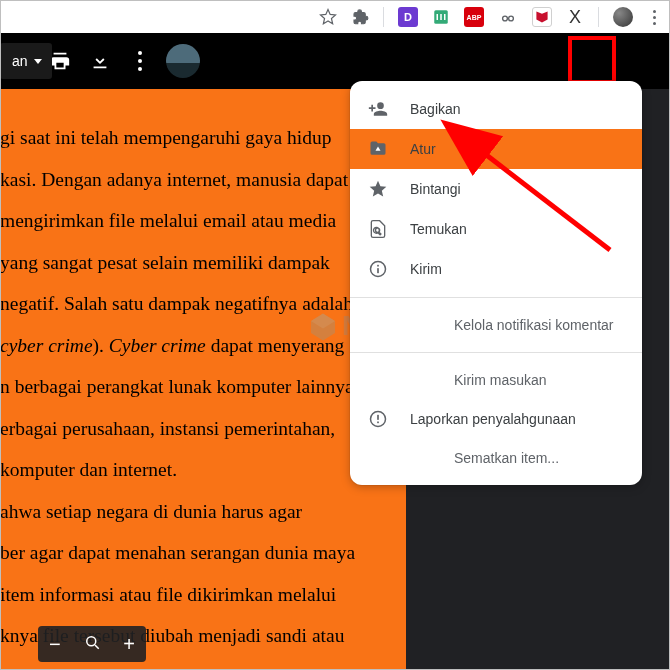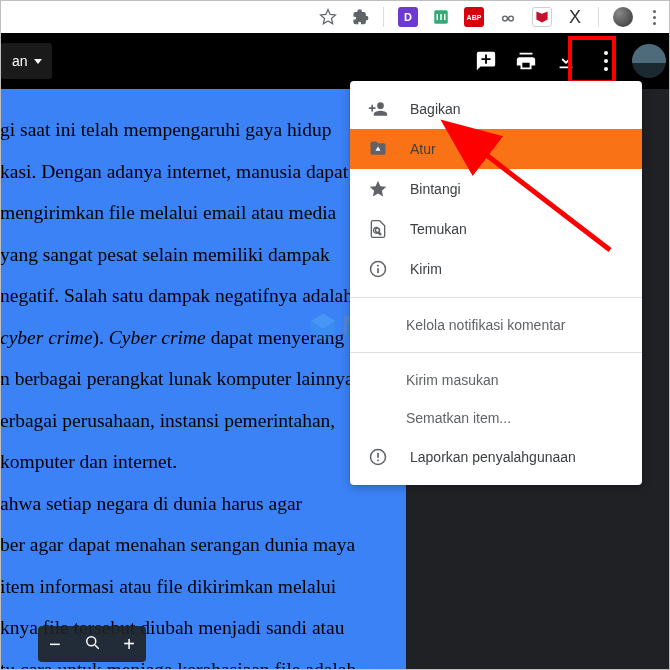--- a/index.html
+++ b/index.html
@@ -14,49 +14,49 @@
   .pill-purple { background:#6c3ad1; }
   .pill-m { background:#fff; border:1px solid #d0d0d0; }
   .abp { width:20px; height:20px; border-radius:3px; background:#d8000c; color:#fff; font-size:7px; font-weight:bold; display:flex; align-items:center; justify-content:center; }
   .glasses { width:20px; color:#5f6368; }
   .xchar { font-size:18px; color:#333; font-weight:400; }
   .chrome-avatar { width:20px; height:20px; border-radius:50%; background:radial-gradient(circle at 30% 30%, #888, #333); }
   .chrome-menu-dots { display:flex; flex-direction:column; gap:3px; align-items:center; padding:0 6px; }
   .chrome-menu-dots span { width:3px; height:3px; border-radius:50%; background:#5f6368; }
 
   
-  .viewer-bar { position:absolute; top:33px; left:0; right:0; height:56px; background:#000; display:flex; align-items:center; justify-content:flex-end; padding-right:4px; }
+  .viewer-bar { position:absolute; top:33px; left:0; right:0; height:56px; background:#000; display:flex; align-items:center; justify-content:flex-start; padding-right:4px; }
   .viewer-bar-left { position:absolute; left:0; top:0; height:56px; display:flex; align-items:center; }
   .open-pill { background:#1a1a1a; color:#fff; height:36px; padding:0 10px 0 12px; display:flex; align-items:center; gap:6px; border-radius:3px; font-size:14px; }
   .open-pill .caret { width:0; height:0; border-left:4px solid transparent; border-right:4px solid transparent; border-top:5px solid #fff; }
   .viewer-btn { width:40px; height:40px; display:flex; align-items:center; justify-content:center; color:#fff; }
   .viewer-btn svg { width:22px; height:22px; fill:#fff; }
   .viewer-more { width:40px; height:40px; display:flex; align-items:center; justify-content:center; }
   .viewer-more .dots { display:flex; flex-direction:column; gap:4px; }
   .viewer-more .dots span { width:4px; height:4px; border-radius:50%; background:#fff; }
   .viewer-avatar { width:34px; height:34px; border-radius:50%; margin-left:6px; background:linear-gradient(to bottom, #4d6b7a 0%, #4d6b7a 55%, #1a2a30 55%, #1a2a30 100%); }
 
   
   .highlight-box { position:absolute; border:4px solid #ff0000; pointer-events:none; }
   .h1 { top:36px; left:568px; width:48px; height:48px; }
 
   
-  .doc-area { position:absolute; top:89px; left:0; width:406px; bottom:0; background:#3b82f6; padding:20px 34px 0 0; }
+  .doc-area { position:absolute; top:89px; left:0; width:406px; bottom:0; background:#f97316; padding:28px 34px 0 0; }
   .doc-text { font-family:"Times New Roman",Times,serif; font-size:19.5px; line-height:2.13; color:#000; text-align:justify; }
   .doc-text em { font-style:italic; }
 
   
   .zoom-ctrl { position:absolute; left:38px; bottom:8px; width:108px; height:36px; border-radius:4px; background:rgba(32,33,36,.9); display:flex; align-items:center; justify-content:space-around; color:#fff; }
   .zoom-ctrl .zb { font-size:20px; line-height:1; }
   .zoom-ctrl svg { width:18px; height:18px; fill:#fff; }
 
   
-  .menu { position:absolute; top:81px; left:350px; width:292px; background:#fff; border-radius:4px; box-shadow:0 2px 10px rgba(0,0,0,.25),0 0 0 1px rgba(0,0,0,.05); padding:8px 0; }
+  .menu { position:absolute; top:81px; left:350px; width:292px; background:#fff; border-radius:12px; box-shadow:0 2px 10px rgba(0,0,0,.25),0 0 0 1px rgba(0,0,0,.05); padding:8px 0; }
   .menu-item { height:40px; display:flex; align-items:center; padding:0 18px; gap:22px; color:#3c4043; font-size:14px; }
-  .menu-item.dense { height:38px; }
+  .menu-item.dense { height:38px;margin-left:48px; }
   .menu-item.textonly { padding-left:56px; color:#5f6368; }
   .menu-item.sel { background:#f97316; }
   .menu-item .mi-icon { width:20px; height:20px; flex:0 0 20px; display:flex; align-items:center; justify-content:center; }
   .menu-item .mi-icon svg { width:20px; height:20px; fill:#5f6368; }
   .menu-sep { height:1px; background:#e0e0e0; margin:8px 0; }
 
   
   .arrow { position:absolute; pointer-events:none; }
 
   
@@ -221,32 +221,32 @@
     <span>Kirim</span>
   </div>
   <div class="menu-sep"></div>
   <div class="menu-item dense textonly">
     <span>Kelola notifikasi komentar</span>
   </div>
   <div class="menu-sep"></div>
   <div class="menu-item dense textonly">
     <span>Kirim masukan</span>
   </div>
-  <div class="menu-item dense textonly">
-    <span>Sematkan item...</span>
-  </div>
   <div class="menu-item">
     <span class="mi-icon">
         <svg viewBox="0 0 24 24">
           <circle cx="12" cy="12" r="9" fill="none" stroke="#5f6368" stroke-width="1.8"></circle>
           <rect x="11" y="7" width="2" height="6" fill="#5f6368"></rect>
           <rect x="11" y="15" width="2" height="2" fill="#5f6368"></rect>
         </svg>
       </span>
     <span>Laporkan penyalahgunaan</span>
+  </div>
+  <div class="menu-item dense textonly">
+    <span>Sematkan item...</span>
   </div>
 </div>
 
 <div class="zoom-ctrl">
   <span class="zb">−</span>
   <span><svg viewBox="0 0 24 24">
         <circle cx="11" cy="11" r="6" fill="none" stroke="#fff" stroke-width="2"></circle>
         <line x1="16" y1="16" x2="21" y2="21" stroke="#fff" stroke-width="2"></line>
       </svg></span>
   <span class="zb">+</span>

